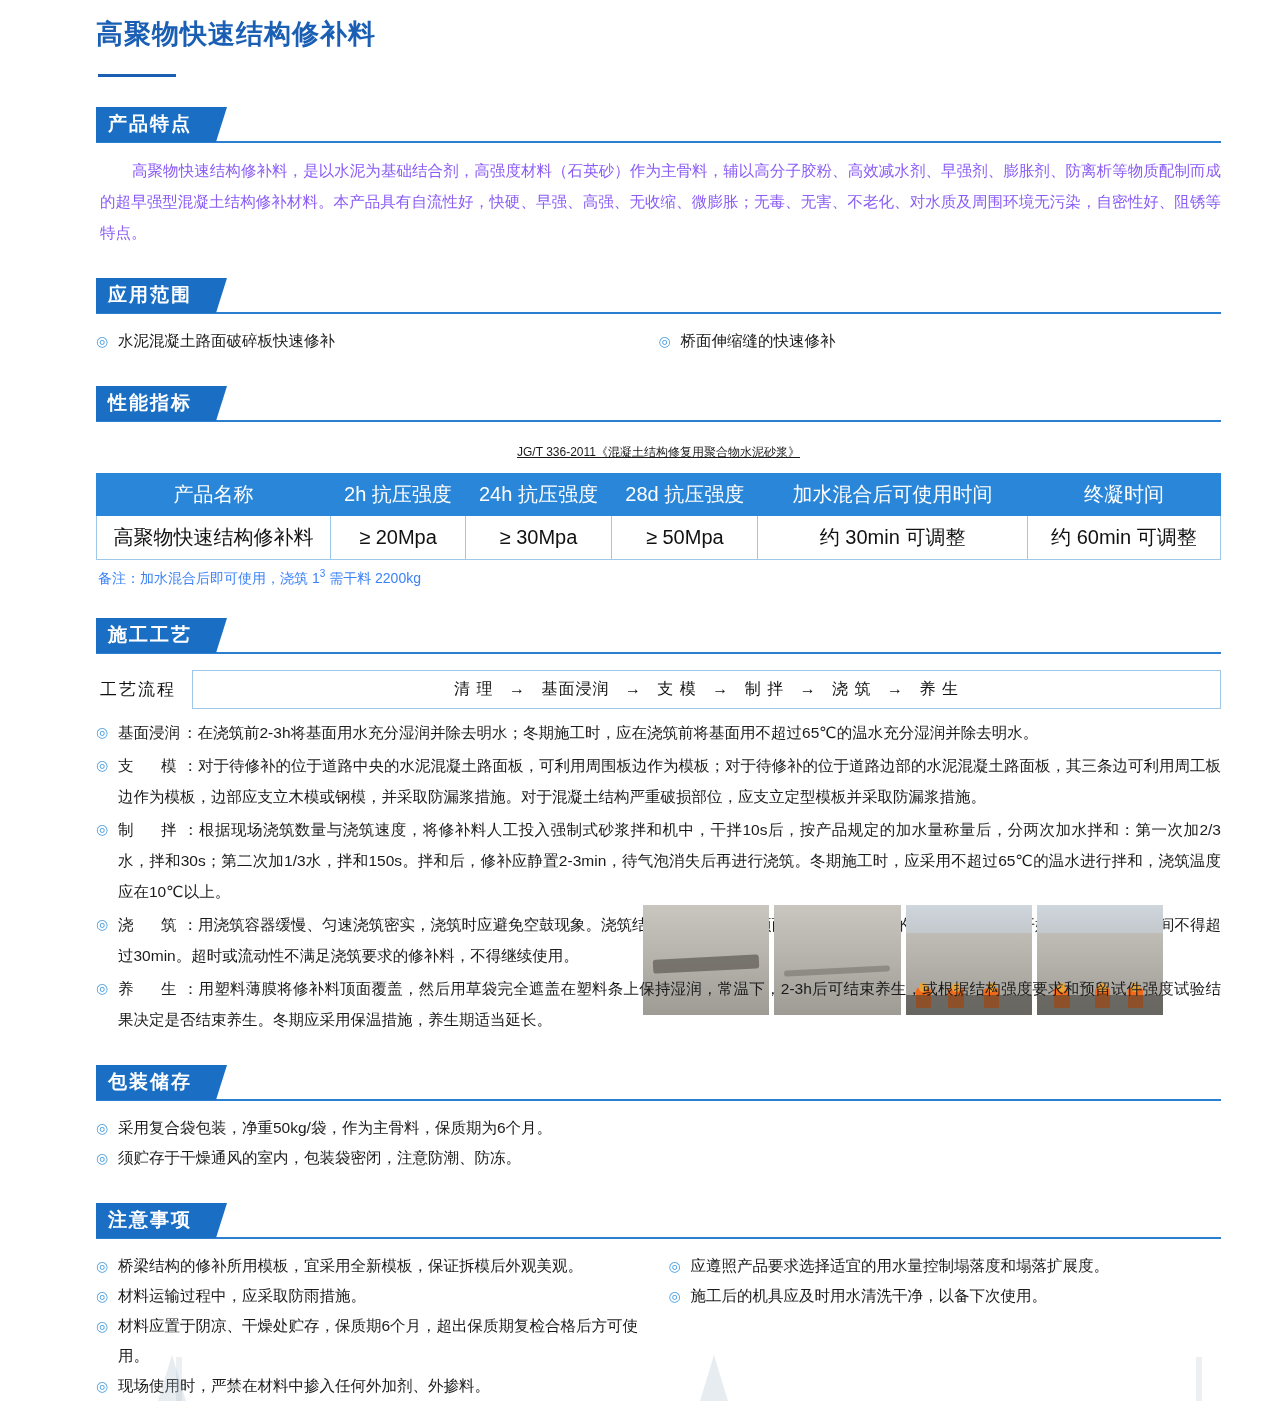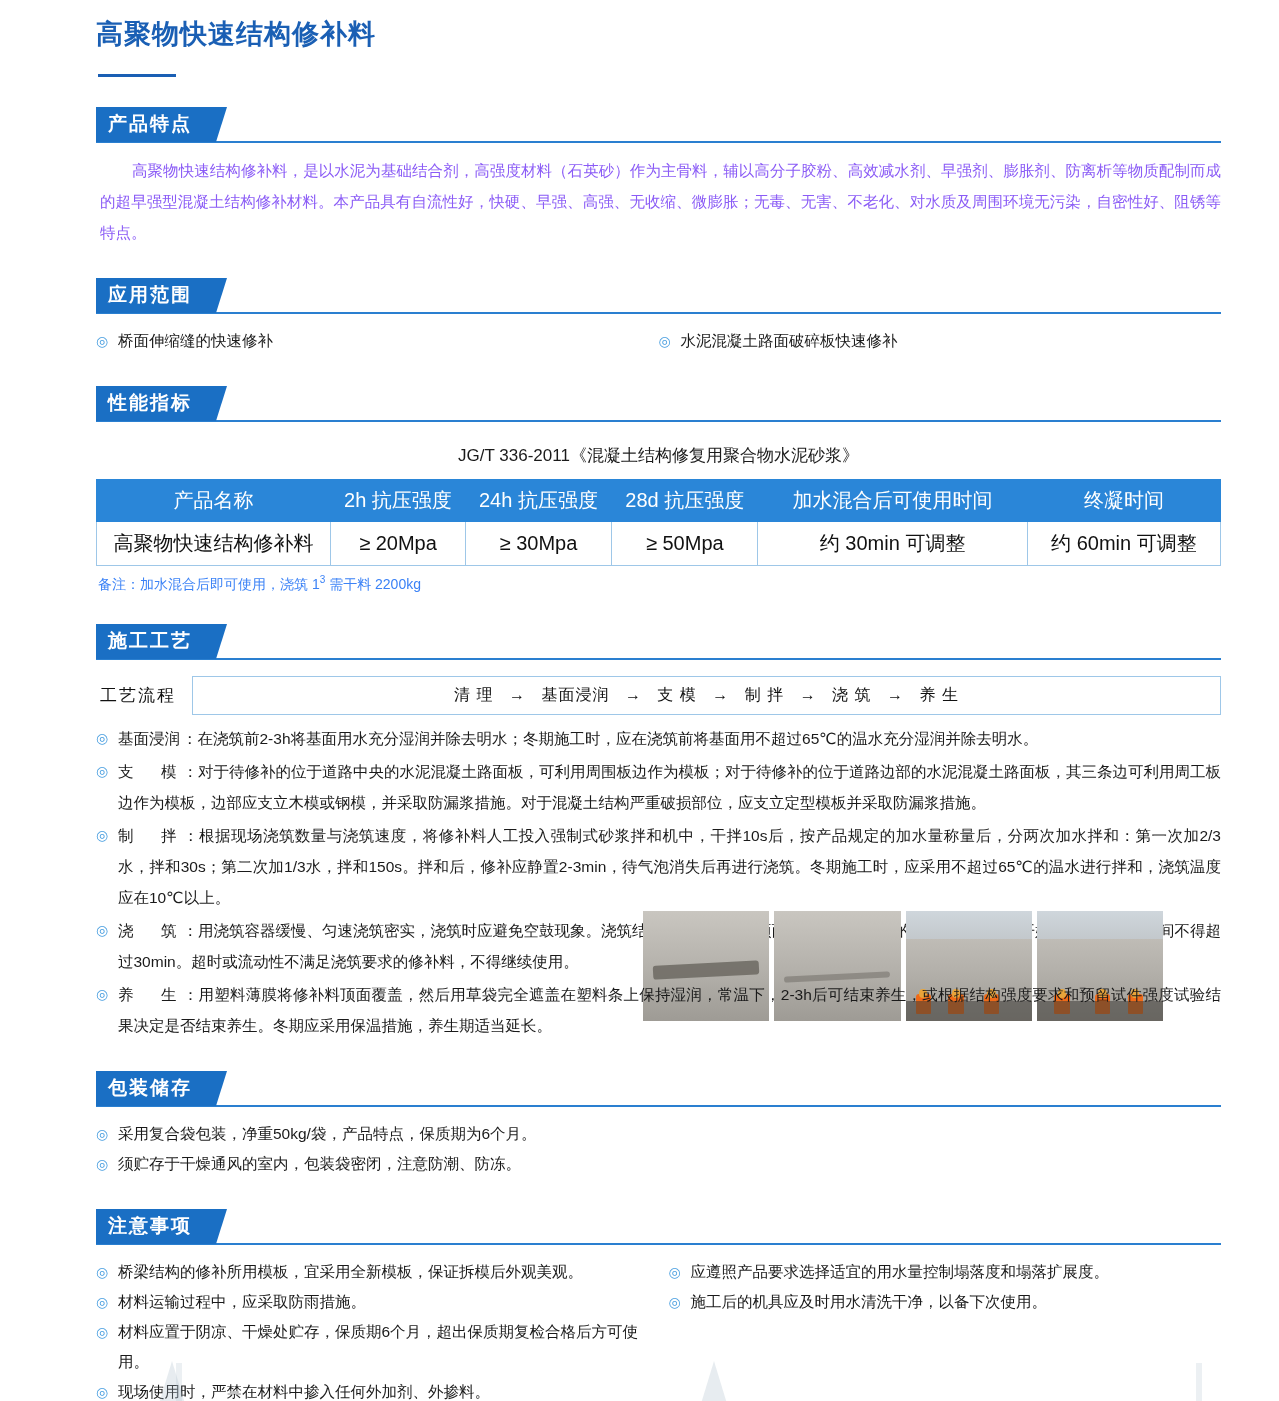--- a/index.html
+++ b/index.html
@@ -105,23 +105,24 @@
   }
   .two-col {
     display: flex;
     flex-wrap: wrap;
   }
   .two-col li { width: 50%; }
 
   
   .standard-line {
     text-align: center;
-    font-size: 17px;
+    font-size: 12px;
     color: #1a1a1a;
     margin: 22px 0 12px 0;
+    text-decoration: underline;
   }
 
   
   table.spec {
     width: 100%;
     border-collapse: collapse;
     font-size: 20px;
   }
   table.spec th {
     background: #2a86d8;
@@ -289,22 +290,22 @@
   </div>
   <div class="sec-body">
     <p class="para indent">高聚物快速结构修补料，是以水泥为基础结合剂，高强度材料（石英砂）作为主骨料，辅以高分子胶粉、高效减水剂、早强剂、膨胀剂、防离析等物质配制而成的超早强型混凝土结构修补材料。本产品具有自流性好，快硬、早强、高强、无收缩、微膨胀；无毒、无害、不老化、对水质及周围环境无污染，自密性好、阻锈等特点。</p>
   </div>
 
   <div class="section-head">
     <span class="tab">应用范围</span>
     <span class="rule"></span>
   </div>
   <ul class="bullets two-col">
+    <li>水泥混凝土路面破碎板快速修补</li>
     <li>桥面伸缩缝的快速修补</li>
-    <li>水泥混凝土路面破碎板快速修补</li>
   </ul>
 
   <div class="section-head">
     <span class="tab">性能指标</span>
     <span class="rule"></span>
   </div>
   <div class="standard-line">JG/T 336-2011《混凝土结构修复用聚合物水泥砂浆》</div>
 
   <table class="spec">
     <thead>
@@ -417,21 +418,21 @@
     <div class="step">
       <span class="term">养　生</span><span>：用塑料薄膜将修补料顶面覆盖，然后用草袋完全遮盖在塑料条上保持湿润，常温下，2-3h后可结束养生，或根据结构强度要求和预留试件强度试验结果决定是否结束养生。冬期应采用保温措施，养生期适当延长。</span>
     </div>
   </div>
 
   <div class="section-head">
     <span class="tab">包装储存</span>
     <span class="rule"></span>
   </div>
   <ul class="bullets">
-    <li>采用复合袋包装，净重50kg/袋，产品特点，保质期为6个月。</li>
+    <li>采用复合袋包装，净重50kg/袋，作为主骨料，保质期为6个月。</li>
     <li>须贮存于干燥通风的室内，包装袋密闭，注意防潮、防冻。</li>
   </ul>
 
   <div class="section-head">
     <span class="tab">注意事项</span>
     <span class="rule"></span>
   </div>
   <div style="display:flex;">
     <ul class="bullets" style="flex:1 1 50%;margin-right:20px;">
       <li>桥梁结构的修补所用模板，宜采用全新模板，保证拆模后外观美观。</li>

